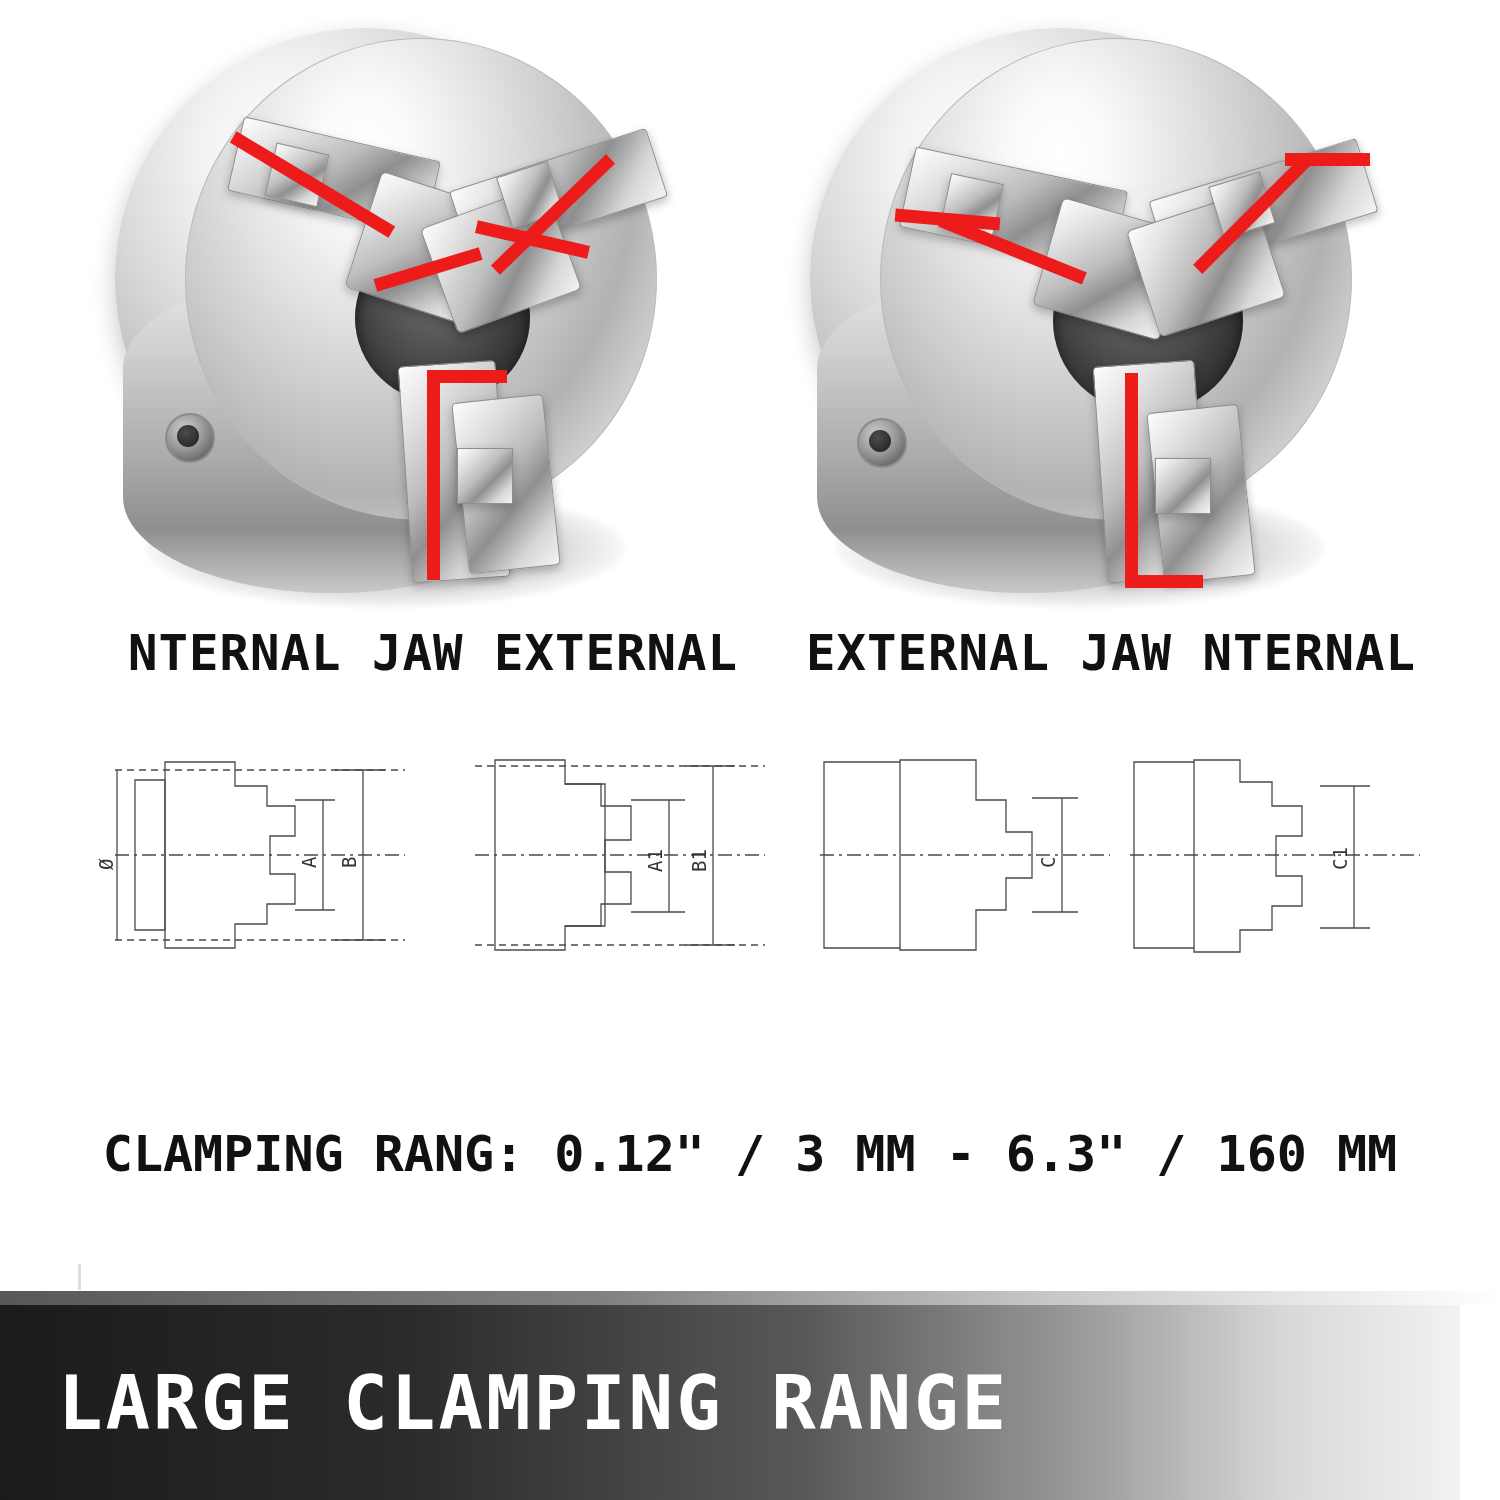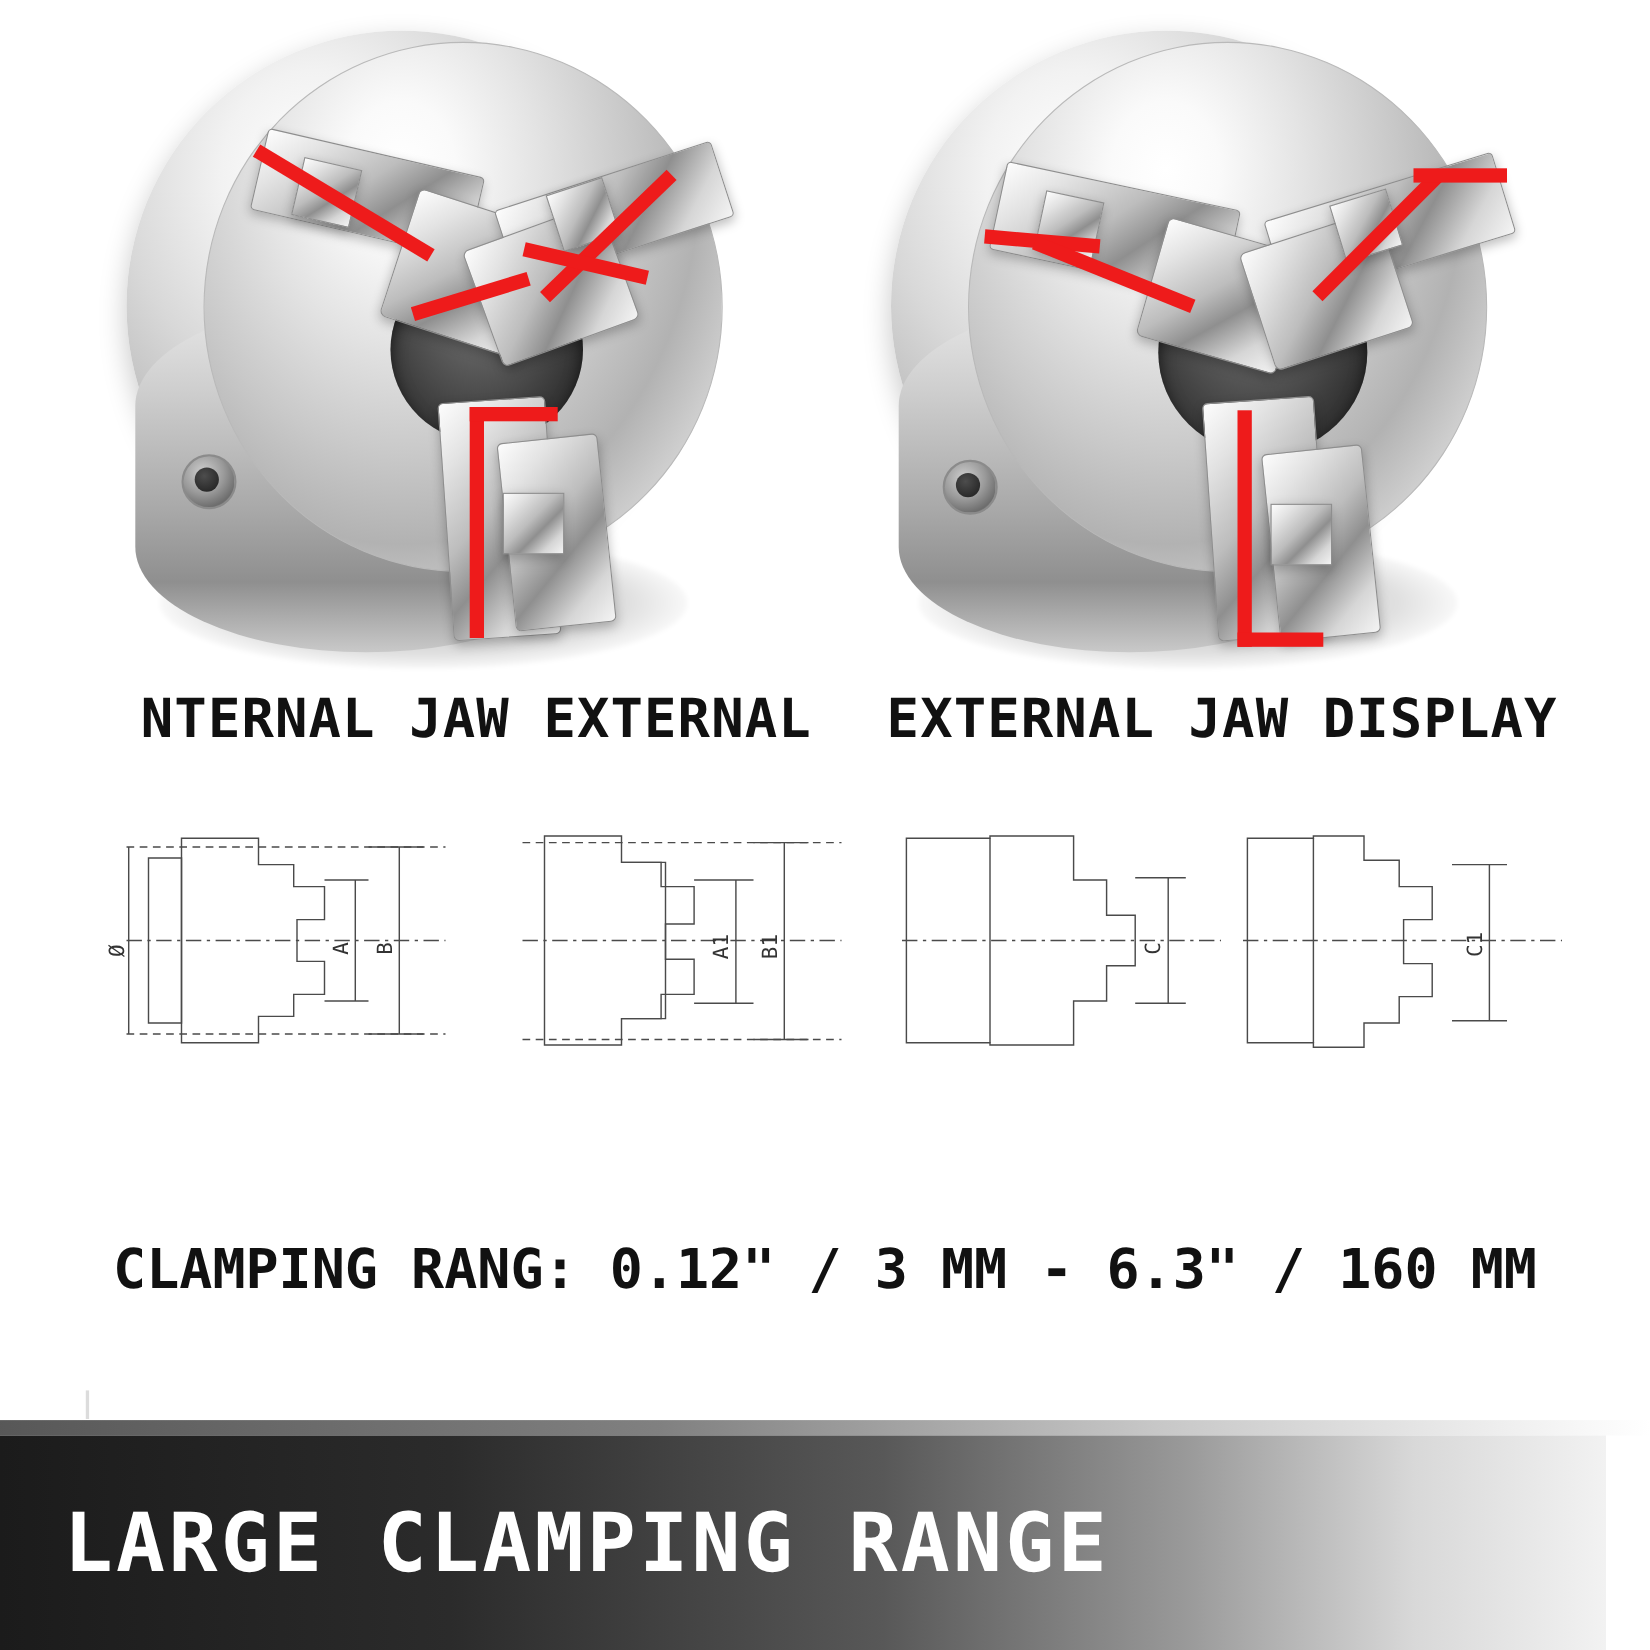--- a/index.html
+++ b/index.html
@@ -181,21 +181,21 @@
 
     <div class="redmark" style="left:380px;top:190px;width:155px;height:13px;transform:rotate(-45deg);"></div>
     <div class="redmark" style="left:490px;top:135px;width:85px;height:13px;"></div>
 
     <div class="redmark" style="left:330px;top:355px;width:13px;height:215px;"></div>
     <div class="redmark" style="left:330px;top:557px;width:78px;height:13px;"></div>
   </div>
 
   <div class="caption" style="left:128px;top:625px;font-size:49px;">NTERNAL JAW EXTERNAL</div>
 
-  <div class="caption" style="left:806px;top:625px;font-size:49px;">EXTERNAL JAW DISPLAY</div>
+  <div class="caption" style="left:806px;top:625px;font-size:49px;">EXTERNAL JAW NTERNAL</div>
 
   <div class="drawbox" style="left:95px;top:740px;">
     <svg width="330" height="230" viewBox="0 0 330 230">
       <g fill="none" stroke="#4a4a4a" stroke-width="1.3">
 
         <line x1="20" y1="30" x2="310" y2="30" stroke-dasharray="7 5"></line>
         <line x1="20" y1="200" x2="310" y2="200" stroke-dasharray="7 5"></line>
         <line x1="20" y1="115" x2="310" y2="115" stroke-dasharray="14 5 3 5"></line>
 
         <path d="M70 22 L140 22 L140 46 L172 46 L172 66 L200 66 L200 96 L175 96 L175 134 L200 134 L200 164 L172 164 L172 184 L140 184 L140 208 L70 208 Z"></path>

